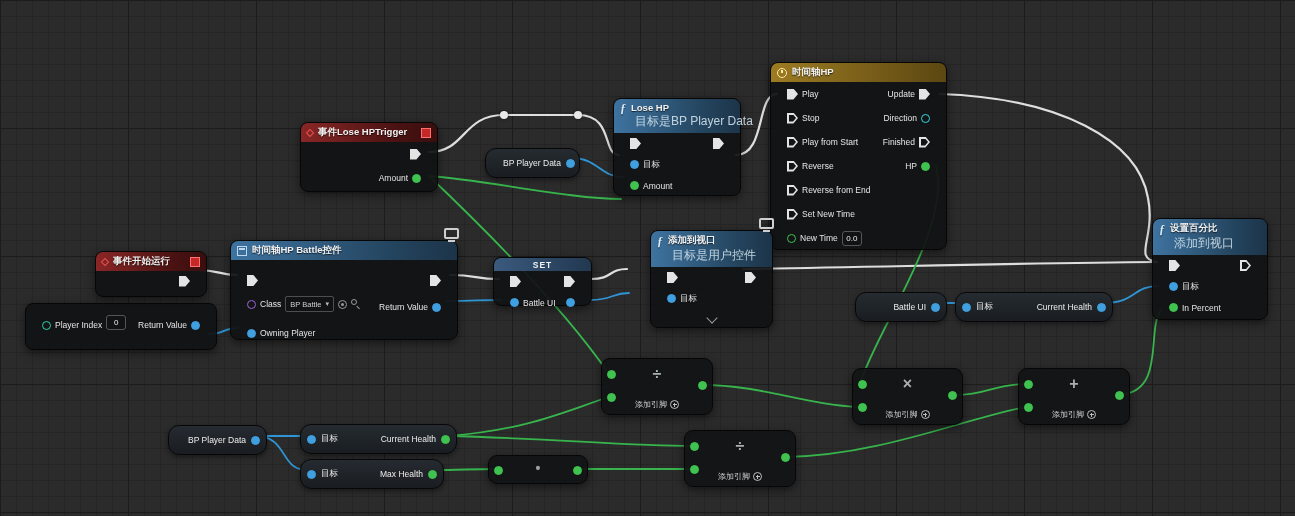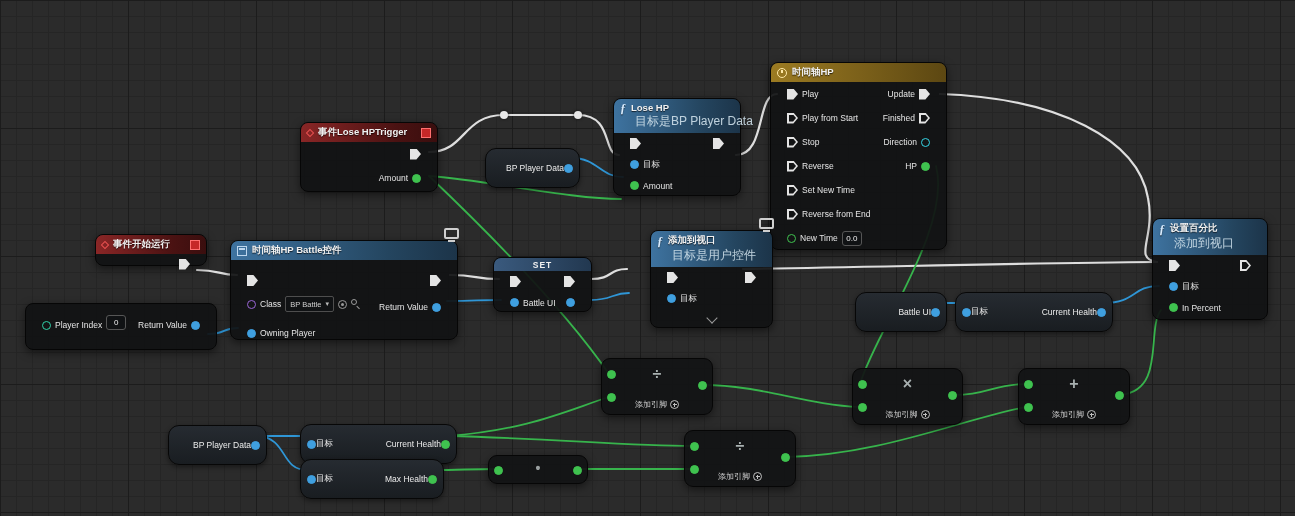--- a/index.html
+++ b/index.html
@@ -64,22 +64,22 @@
   .ic-widget::after{content:"";position:absolute;left:1px;top:1px;right:1px;height:2px;background:#bcd6ee;}
   .ic-monitor{position:absolute;top:-13px;right:-2px;width:15px;height:11px;border:2px solid #cfcfcf;border-radius:2px;box-sizing:border-box;}
   .ic-monitor::after{content:"";position:absolute;left:2px;right:2px;bottom:-5px;height:2px;background:#cfcfcf;}
   .ic-bullseye{width:9px;height:9px;border:1px solid #9a9a9a;border-radius:50%;position:relative;flex:none;box-sizing:border-box;}
   .ic-bullseye::after{content:"";position:absolute;inset:2px;background:#9a9a9a;border-radius:50%;}
   .ic-mag{width:10px;height:10px;position:relative;flex:none;}
   .ic-mag::before{content:"";position:absolute;left:0;top:0;width:6px;height:6px;border:1.3px solid #9a9a9a;border-radius:50%;box-sizing:border-box;}
   .ic-mag::after{content:"";position:absolute;right:1px;bottom:1px;width:4px;height:1.3px;background:#9a9a9a;transform:rotate(45deg);}
   .chev{width:7px;height:7px;border-right:1.8px solid #9a9a9a;border-bottom:1.8px solid #9a9a9a;transform:rotate(45deg);margin:-3px auto 0;}
 
-  .pill{position:absolute;z-index:2;height:40px;box-sizing:border-box;background:linear-gradient(#262b31,#191d21);
-    border:1px solid #070707;border-radius:11px;display:flex;align-items:center;padding:0 6px;
+  .pill{position:absolute;z-index:2;height:30px;box-sizing:border-box;background:linear-gradient(#262b31,#191d21);
+    border:1px solid #070707;border-radius:11px;display:flex;align-items:center;gap:5px;padding:0 6px;
     font-size:8.5px;color:#ececec;box-shadow:0 2px 5px rgba(0,0,0,.45);white-space:nowrap;}
   .pill .sp{flex:1;min-width:6px;}
 
   .opnode{position:absolute;z-index:2;box-sizing:border-box;background:rgba(18,19,20,.93);
     border:1px solid #060606;border-radius:9px;box-shadow:0 3px 8px rgba(0,0,0,.5);}
   .opnode .glyph{position:absolute;left:0;right:0;top:7px;text-align:center;font-size:16px;line-height:16px;font-weight:bold;color:#a8b0b0;}
   .opnode .footer{position:absolute;left:0;right:0;bottom:4px;display:flex;align-items:center;justify-content:center;gap:3px;font-size:8px;color:#d0d0d0;}
   .ic-addpin{width:9px;height:9px;border:1px solid #c0c0c0;border-radius:50%;position:relative;flex:none;box-sizing:border-box;}
   .ic-addpin::before{content:"";position:absolute;left:1.5px;right:1.5px;top:50%;height:1px;margin-top:-0.5px;background:#c0c0c0;}
   .ic-addpin::after{content:"";position:absolute;top:1.5px;bottom:1.5px;left:50%;width:1px;margin-left:-0.5px;background:#c0c0c0;}
@@ -185,63 +185,63 @@
           <span>Play</span>
         </span>
       <span class="grp">
           <span>Update</span>
           <span class="pexec"></span>
         </span>
     </div>
     <div class="row split">
       <span class="grp">
           <span class="pexec h"></span>
+          <span>Stop</span>
+        </span>
+      <span class="grp">
+          <span>Direction</span>
+          <span class="pin c-c"></span>
+        </span>
+    </div>
+    <div class="row split">
+      <span class="grp">
+          <span class="pexec h"></span>
           <span>Play from Start</span>
         </span>
       <span class="grp">
           <span>Finished</span>
           <span class="pexec h"></span>
         </span>
     </div>
     <div class="row split">
       <span class="grp">
           <span class="pexec h"></span>
-          <span>Stop</span>
-        </span>
-      <span class="grp">
-          <span>Direction</span>
-          <span class="pin c-c"></span>
-        </span>
-    </div>
-    <div class="row split">
-      <span class="grp">
-          <span class="pexec h"></span>
           <span>Reverse</span>
         </span>
       <span class="grp">
           <span>HP</span>
           <span class="pin f c-g"></span>
         </span>
+    </div>
+    <div class="row">
+      <span class="pexec h"></span>
+      <span>Reverse from End</span>
     </div>
     <div class="row">
       <span class="pexec h"></span>
       <span>Set New Time</span>
-    </div>
-    <div class="row">
-      <span class="pexec h"></span>
-      <span>Reverse from End</span>
     </div>
     <div class="row">
       <span class="pin c-g"></span>
       <span>New Time</span>
       <span class="vbox">0.0</span>
     </div>
   </div>
 
-  <div class="node" style="left:95px;top:234px;width:112px;height:32px">
+  <div class="node" style="left:95px;top:251px;width:112px;height:46px">
     <div class="hdr h-red">
       <div class="trow">
         <span class="ic-diamond"></span>
         <span>事件开始运行</span>
         <span class="ic-redbox"></span>
       </div>
     </div>
     <div class="row right h20">
       <span class="pexec"></span>
     </div>
@@ -284,21 +284,21 @@
     <div class="row h26">
       <span class="pin c-t"></span>
       <span>Player Index</span>
       <span class="vbox">0</span>
       <span class="grow"></span>
       <span>Return Value</span>
       <span class="pin f c-b"></span>
     </div>
   </div>
 
-  <div class="node" style="left:493px;top:257px;width:99px;height:55px">
+  <div class="node" style="left:493px;top:257px;width:99px;height:49px">
     <div class="hdr h-set">
       <span>SET</span>
     </div>
     <div class="row split h21">
       <span class="pexec"></span>
       <span class="pexec"></span>
     </div>
     <div class="row h21">
       <span class="pin f c-b"></span>
       <span>Battle UI</span>

